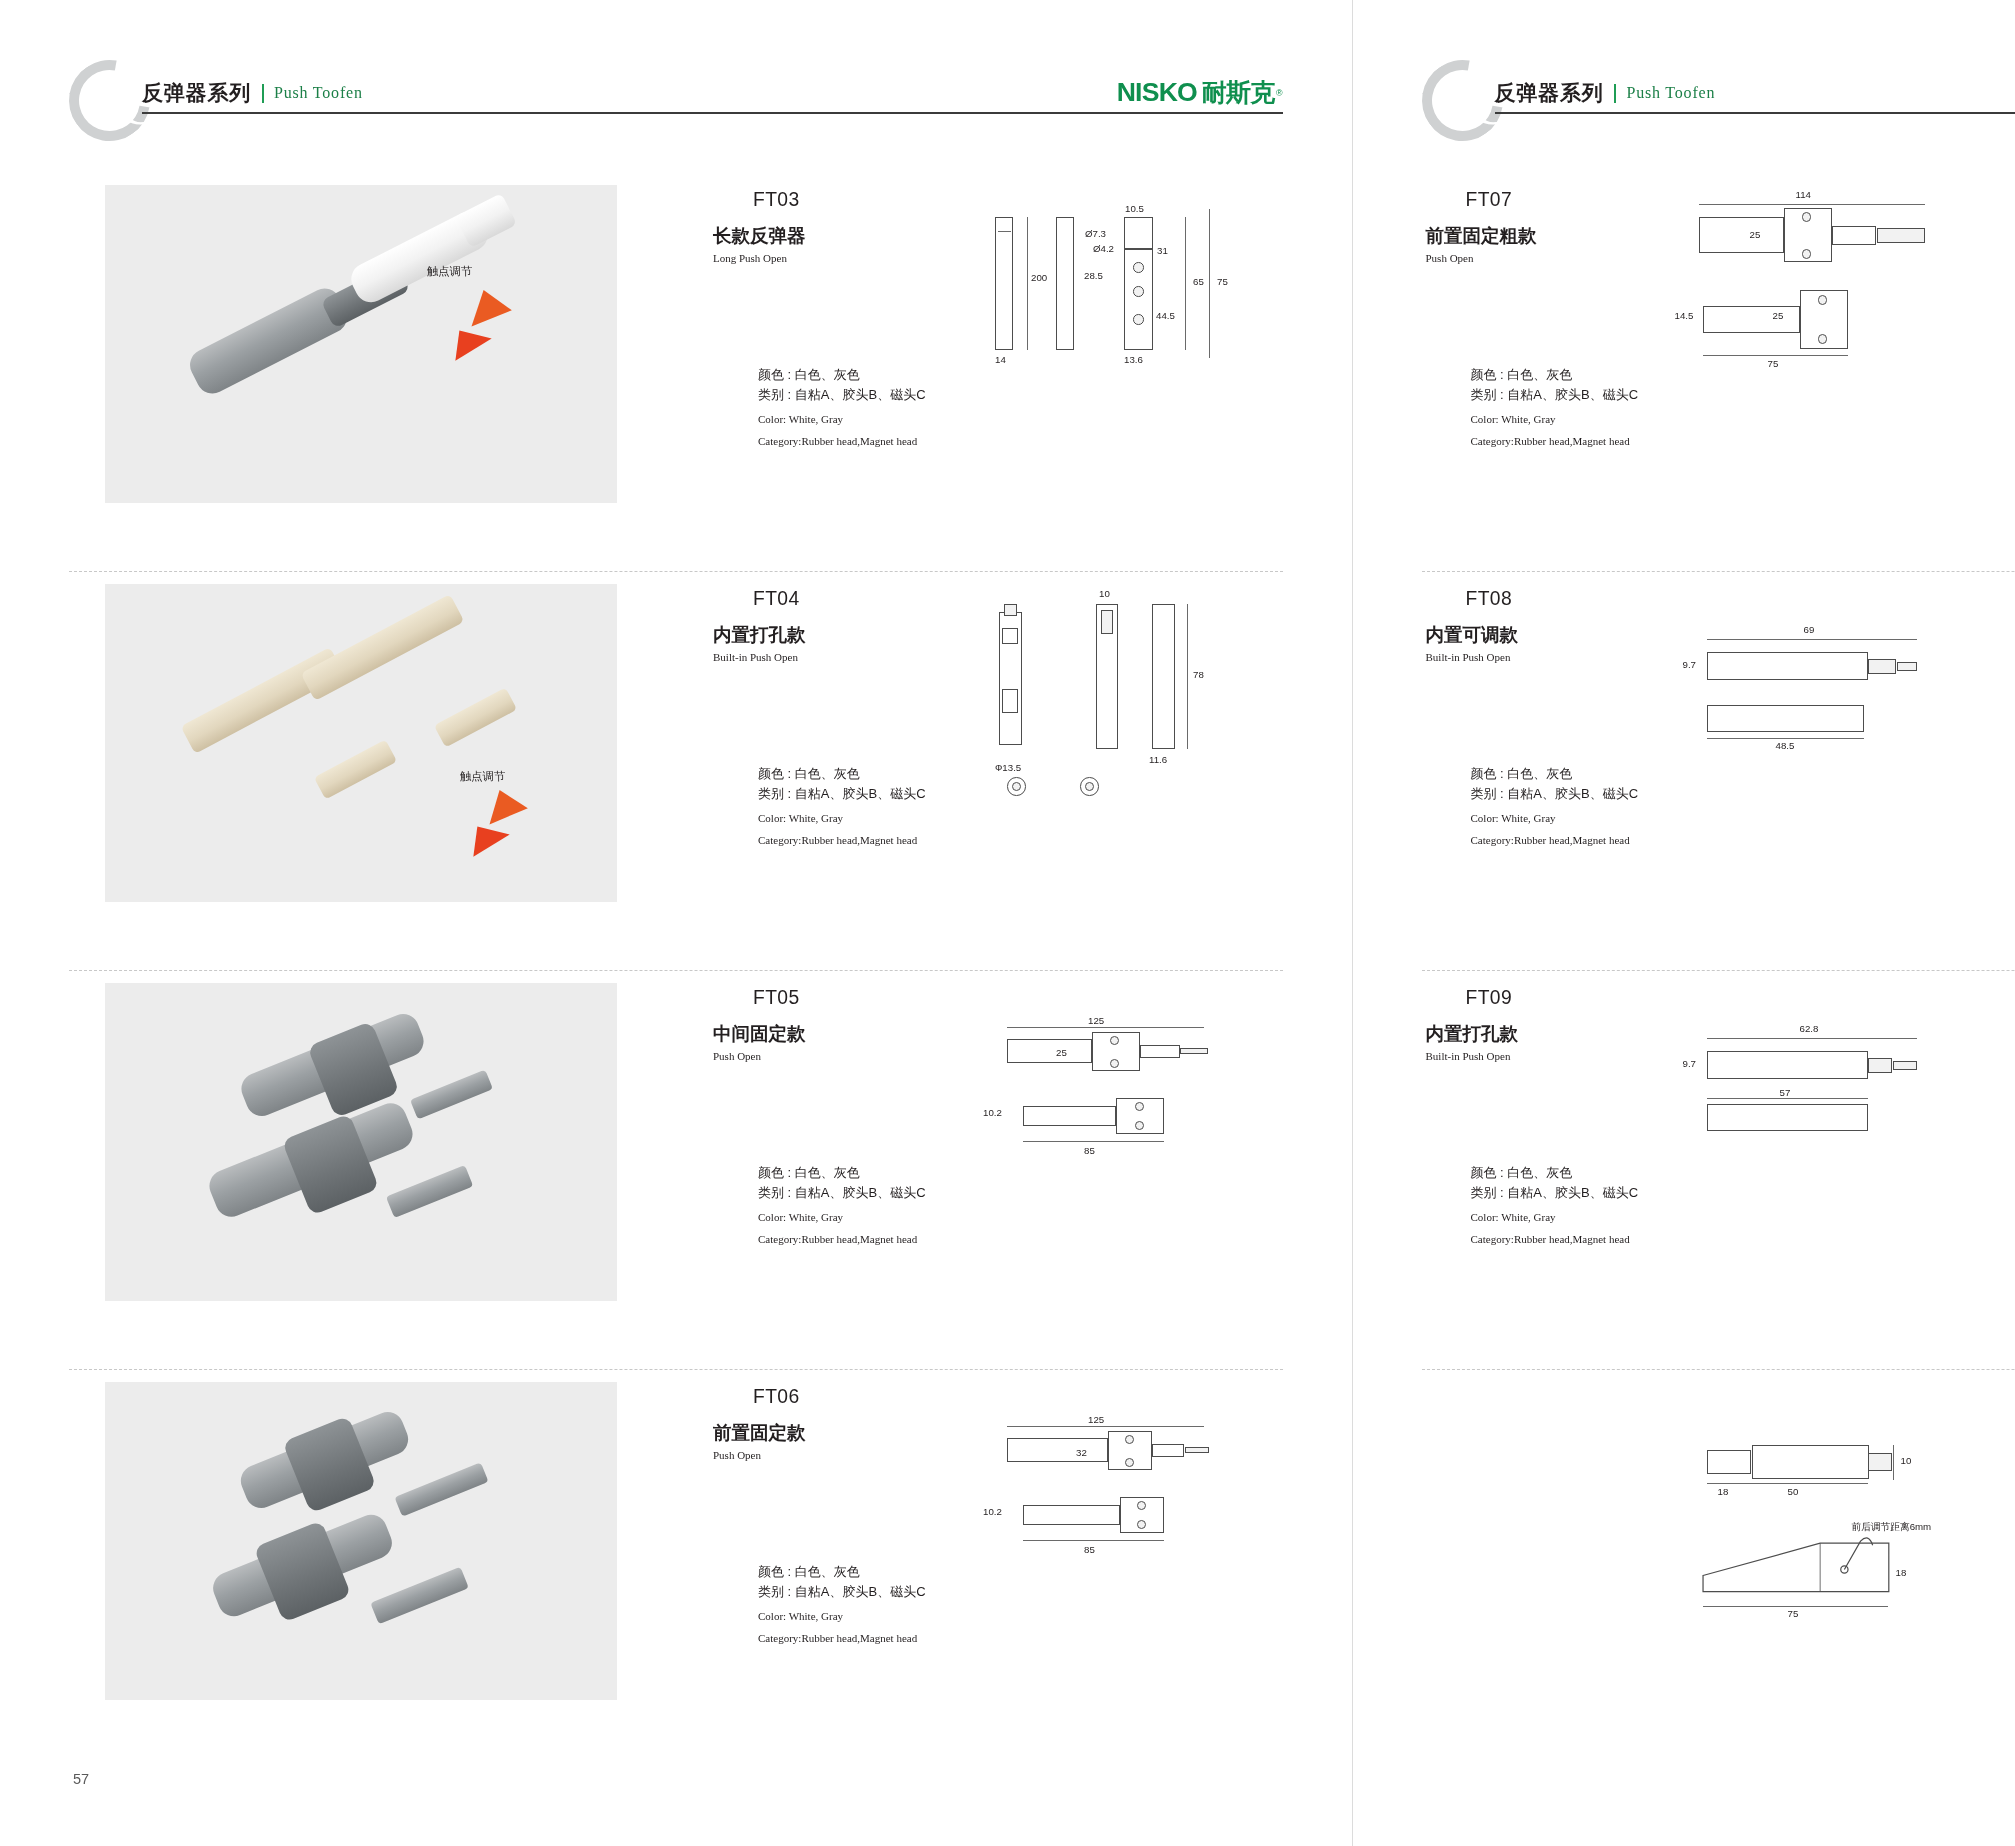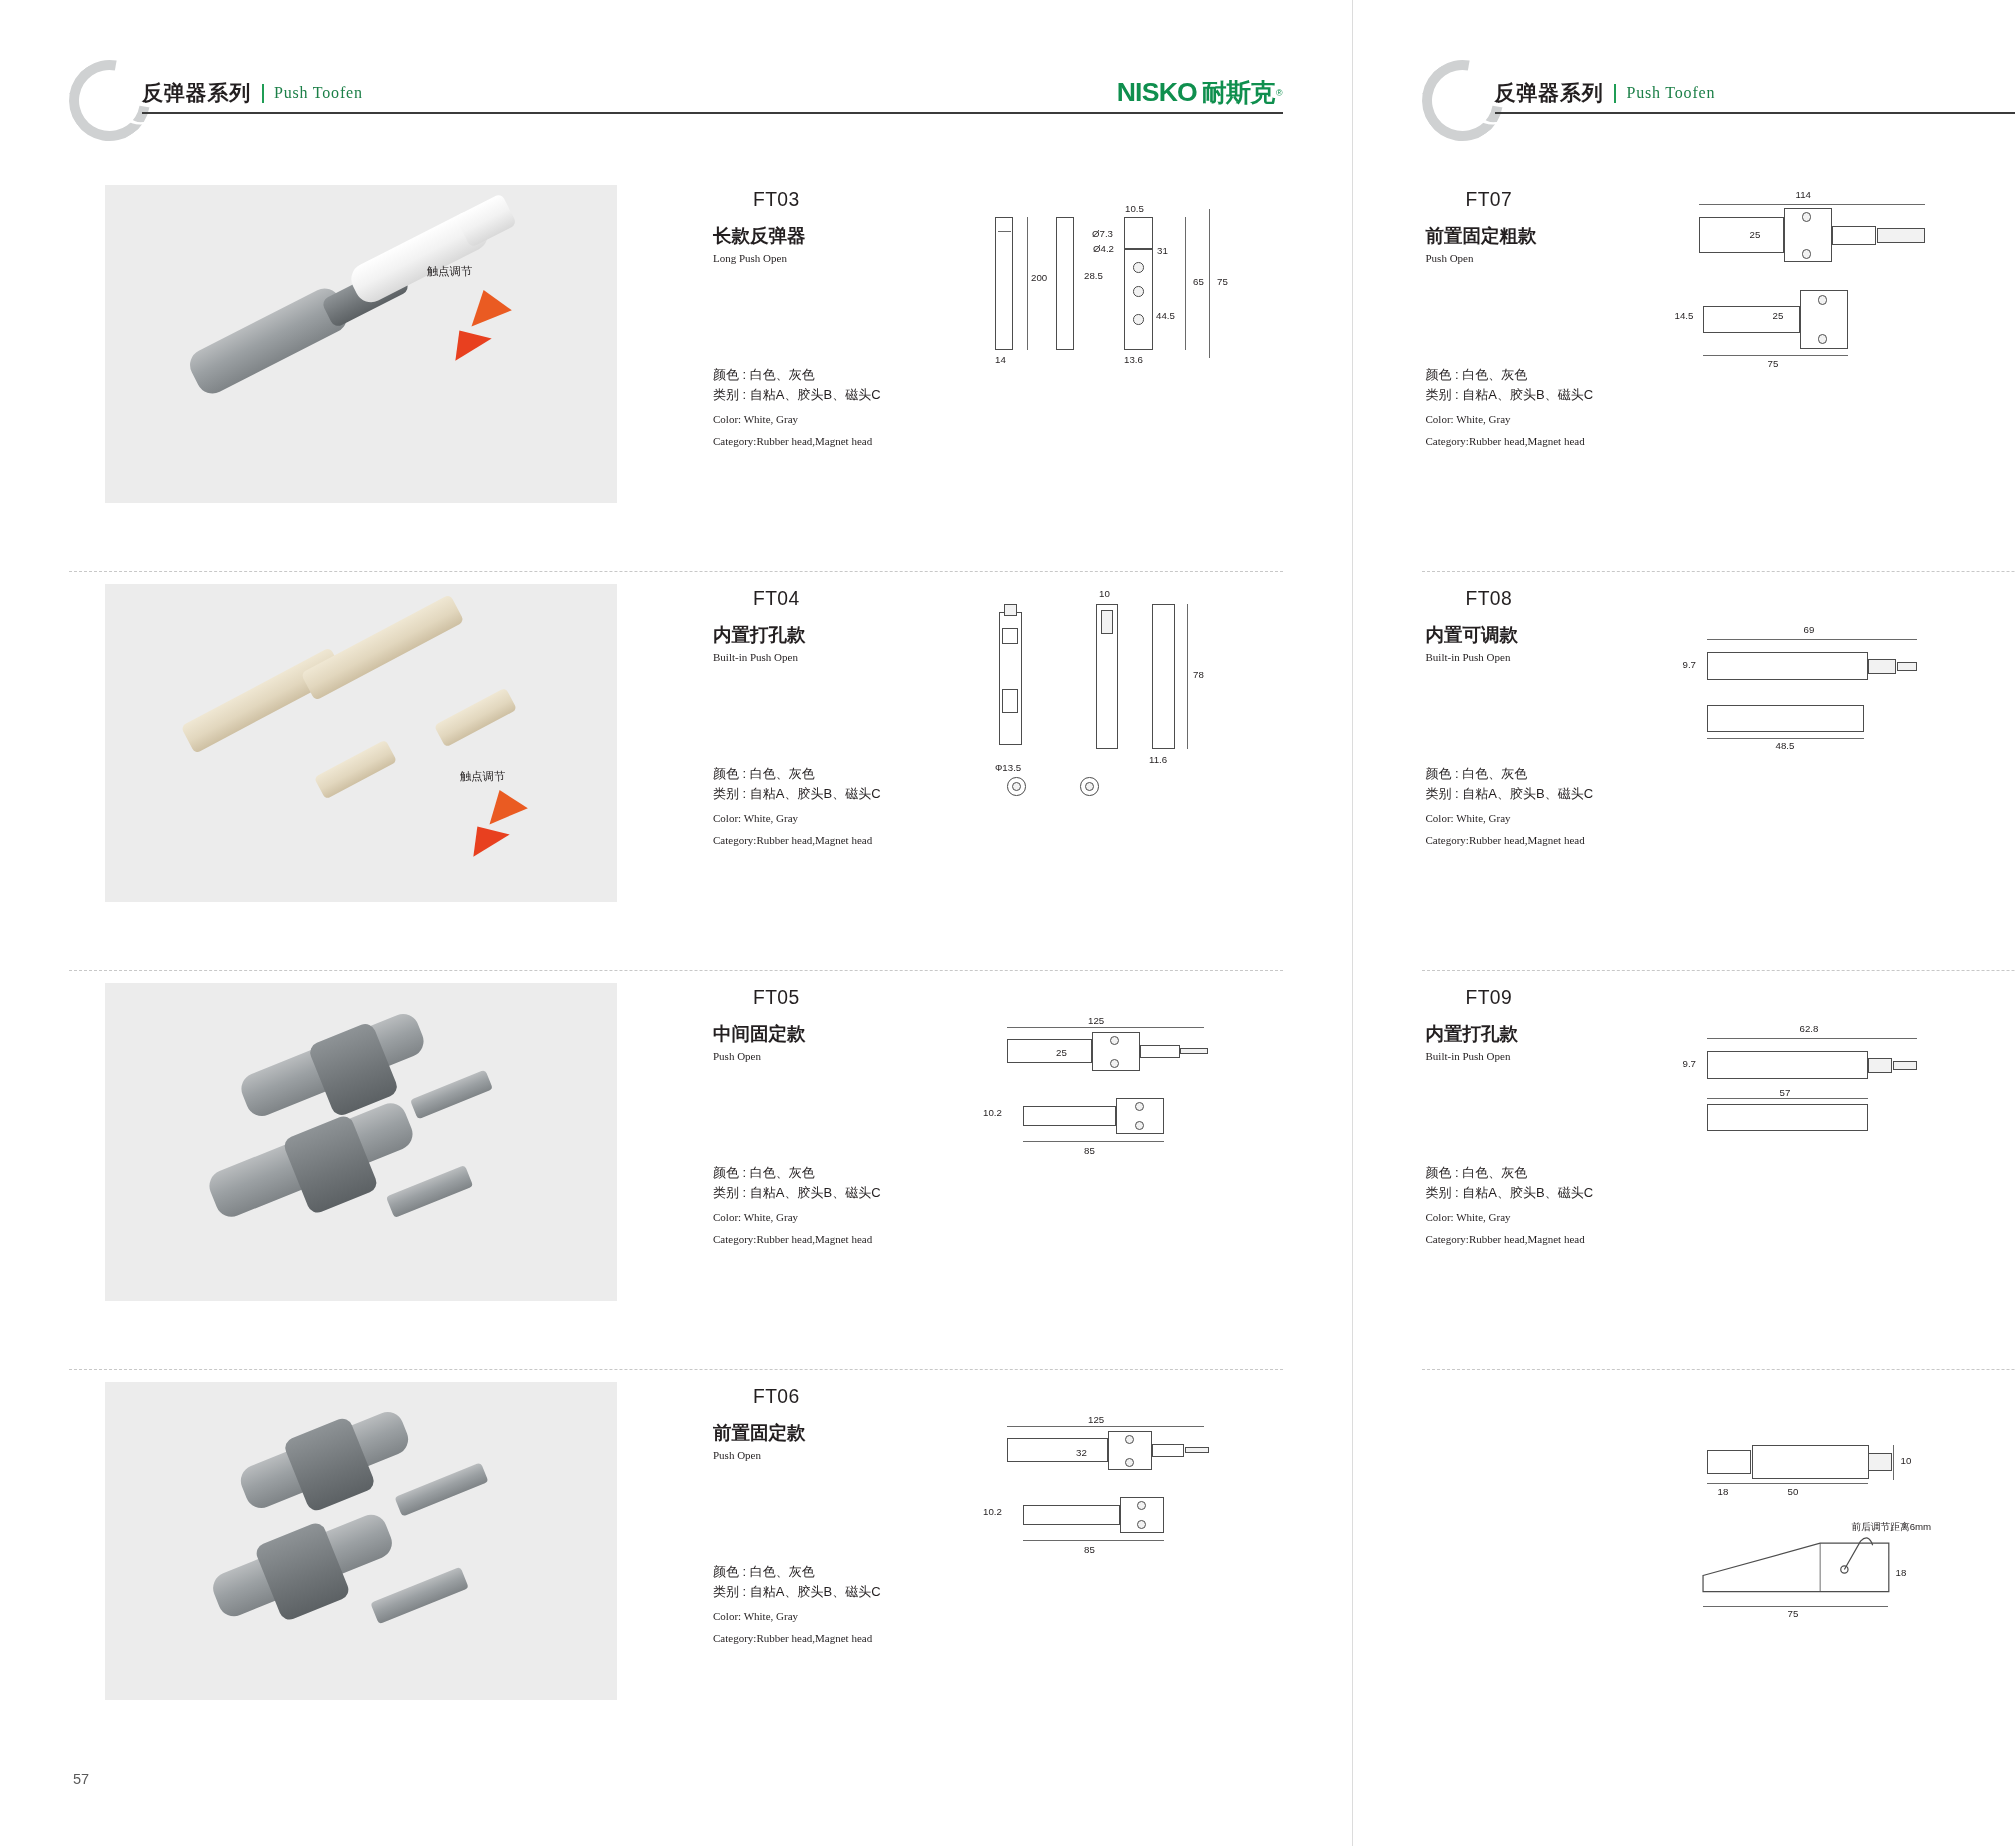--- a/index.html
+++ b/index.html
@@ -47,21 +47,21 @@
 
   .photo {
     position:absolute; background:#ececec;
   }
   .photo.left-photo { left:105px; top:12px; width:512px; height:318px; }
 
   .txtblock { position:absolute; }
   .code { font-size:19.3px; color:#231f20; letter-spacing:0.4px;margin-left:40px; }
   .name-cn { font-size:18.5px; font-weight:bold; color:#231f20; margin-top:12px; }
   .name-en { font-size:11px; color:#231f20; margin-top:4px; font-family:"Liberation Serif", serif; }
-  .meta { margin-top:0; }
+  .meta { margin-top:0;margin-left:45px; }
   .meta-cn { font-size:13px; color:#231f20; line-height:1.55; }
   .meta-en { font-size:11px; color:#231f20; line-height:1.5; margin-top:5.6px; font-family:"Liberation Serif", serif; }
 
   .dwg { position:absolute; }
   .dim { position:absolute; font-size:9.7px; color:#231f20; font-family:"Liberation Sans", sans-serif; white-space:nowrap; }
   .ln { position:absolute; background:#6a6a6a; }
   .shape { position:absolute; border:1.2px solid #4d4d4d; background:#ffffff; }
   .shape.fill { background:#f2f2f2; }
   .shape.round { border-radius:50%; }
 
@@ -136,21 +136,21 @@
           <div class="ln" style="left:44px; top:24px; width:0.8px; height:133px;"></div>
           <div class="dim" style="left:12px; top:161px;">14</div>
           <div class="shape" style="left:73px; top:24px; width:17.7px; height:133px;"></div>
           <div class="dim" style="left:101px; top:77px;">28.5</div>
           <div class="shape" style="left:141px; top:24px; width:29px; height:32px;"></div>
           <div class="shape" style="left:141px; top:56px; width:29px; height:101px;"></div>
           <div class="shape round fill" style="left:150px; top:69px; width:10.5px; height:10.5px;"></div>
           <div class="shape round fill" style="left:150px; top:93px; width:10.5px; height:10.5px;"></div>
           <div class="shape round fill" style="left:150px; top:121px; width:10.5px; height:10.5px;"></div>
           <div class="dim" style="left:142px; top:9.7px;">10.5</div>
-          <div class="dim" style="left:109px; top:35px;">Ø7.3</div>
+          <div class="dim" style="left:102px; top:35px;">Ø7.3</div>
           <div class="dim" style="left:110px; top:50px;">Ø4.2</div>
           <div class="dim" style="left:174px; top:52px;">31</div>
           <div class="dim" style="left:173px; top:117px;">44.5</div>
           <div class="dim" style="left:210px; top:83px;">65</div>
           <div class="dim" style="left:234px; top:83px;">75</div>
           <div class="dim" style="left:141px; top:161px;">13.6</div>
           <div class="ln" style="left:202px; top:24px; width:0.8px; height:133px;"></div>
           <div class="ln" style="left:226px; top:16px; width:0.8px; height:149px;"></div>
         </div>
 

